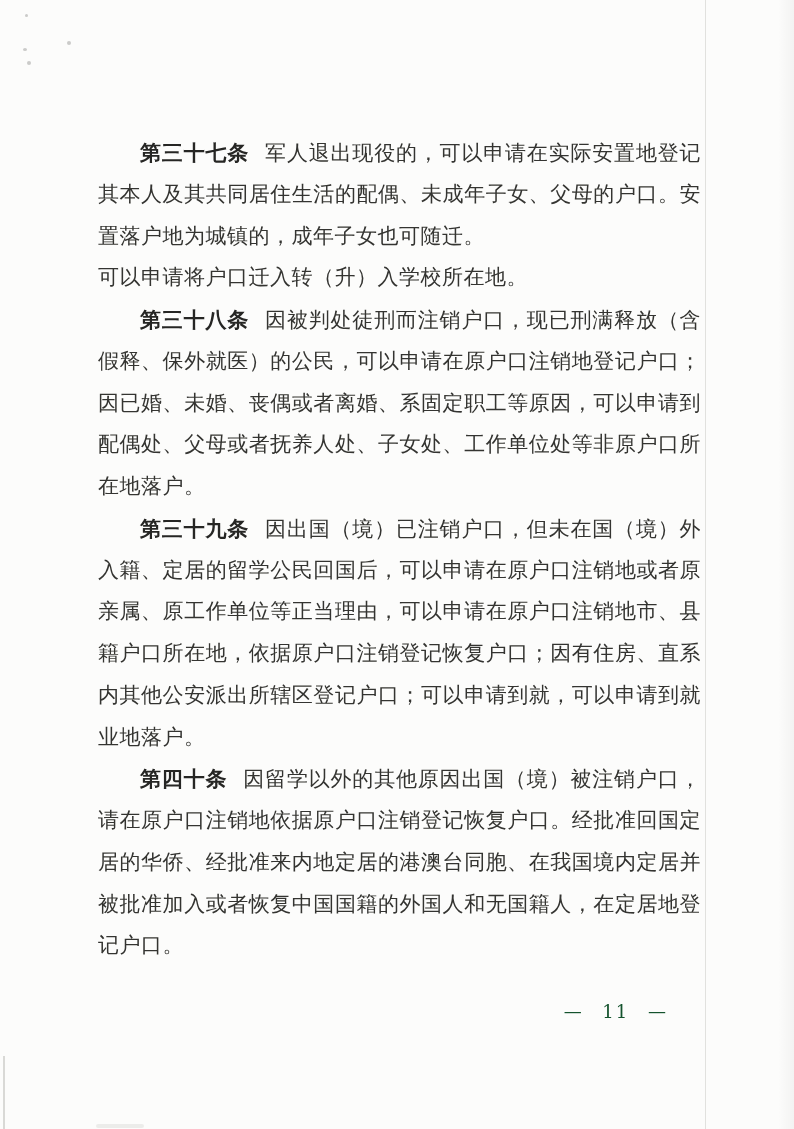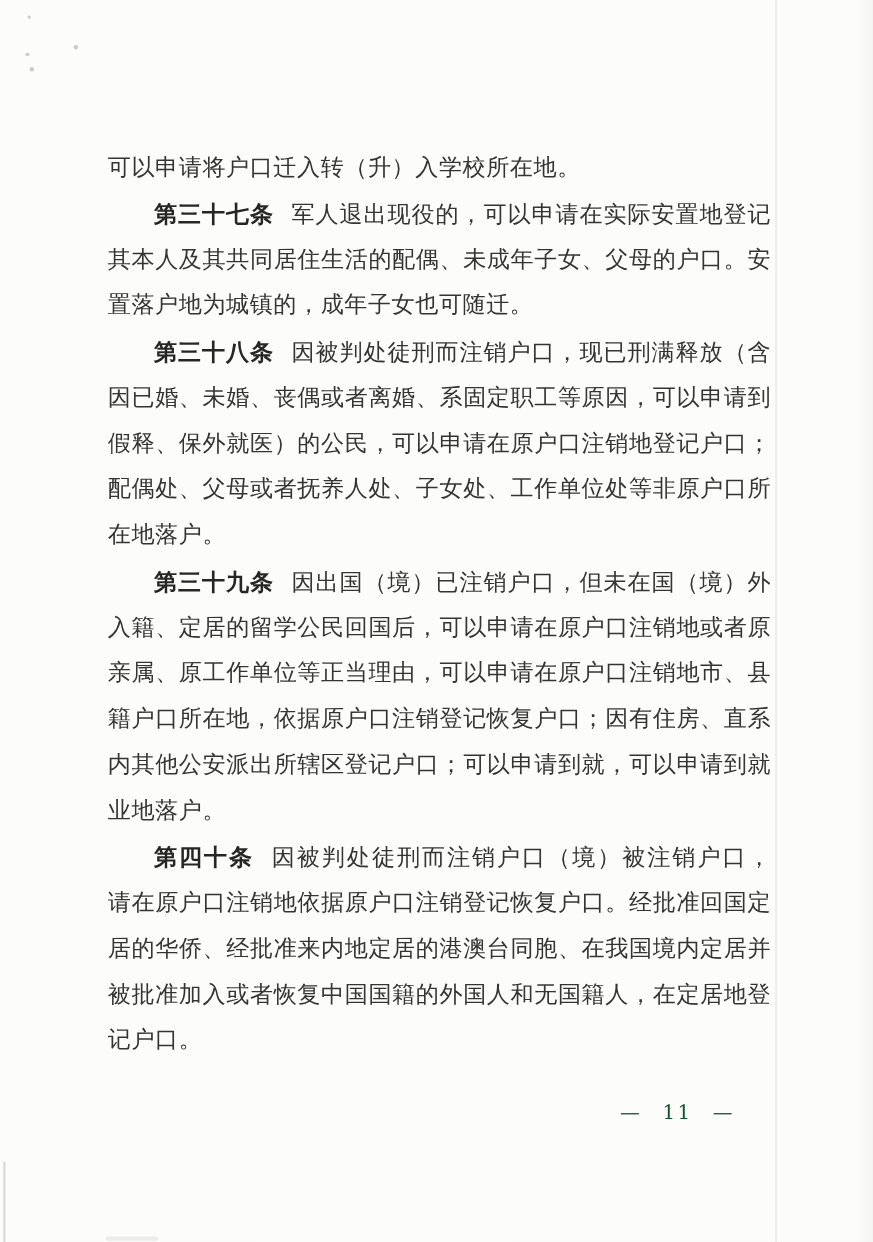--- a/index.html
+++ b/index.html
@@ -85,44 +85,44 @@
   <div class="scan-vline"></div>
   <div class="scan-left-edge"></div>
   <div class="speck s1"></div>
   <div class="speck s2"></div>
   <div class="speck s3"></div>
   <div class="speck s4"></div>
   <div class="smudge"></div>
 
   <div class="text-body" id="text-body">
       <div>
-        <div class="tline"><span>可以申请将户口迁入转（升）入学校所在地。</span></div>
-      </div>
-      <div>
         <div class="tline justify indent"><span class="article-no">第三十七条</span><span>军人退出现役的，可以申请在实际安置地登记</span></div>
         <div class="tline justify"><span>其本人及其共同居住生活的配偶、未成年子女、父母的户口。安</span></div>
         <div class="tline"><span>置落户地为城镇的，成年子女也可随迁。</span></div>
       </div>
       <div>
+        <div class="tline"><span>可以申请将户口迁入转（升）入学校所在地。</span></div>
+      </div>
+      <div>
         <div class="tline justify indent"><span class="article-no">第三十八条</span><span>因被判处徒刑而注销户口，现已刑满释放（含</span></div>
+        <div class="tline justify"><span>假释、保外就医）的公民，可以申请在原户口注销地登记户口；</span></div>
         <div class="tline justify"><span>因已婚、未婚、丧偶或者离婚、系固定职工等原因，可以申请到</span></div>
-        <div class="tline justify"><span>假释、保外就医）的公民，可以申请在原户口注销地登记户口；</span></div>
         <div class="tline justify"><span>配偶处、父母或者抚养人处、子女处、工作单位处等非原户口所</span></div>
         <div class="tline"><span>在地落户。</span></div>
       </div>
       <div>
         <div class="tline justify indent"><span class="article-no">第三十九条</span><span>因出国（境）已注销户口，但未在国（境）外</span></div>
         <div class="tline justify"><span>入籍、定居的留学公民回国后，可以申请在原户口注销地或者原</span></div>
         <div class="tline justify"><span>亲属、原工作单位等正当理由，可以申请在原户口注销地市、县</span></div>
         <div class="tline justify"><span>籍户口所在地，依据原户口注销登记恢复户口；因有住房、直系</span></div>
         <div class="tline justify"><span>内其他公安派出所辖区登记户口；可以申请到就，可以申请到就</span></div>
         <div class="tline"><span>业地落户。</span></div>
       </div>
       <div>
-        <div class="tline justify indent"><span class="article-no">第四十条</span><span>因被判处徒刑而注销户口（境）被注销户口，</span></div>
+        <div class="tline justify indent"><span class="article-no">第四十条</span><span>因留学以外的其他原因出国（境）被注销户口，</span></div>
         <div class="tline justify"><span>请在原户口注销地依据原户口注销登记恢复户口。经批准回国定</span></div>
         <div class="tline justify"><span>居的华侨、经批准来内地定居的港澳台同胞、在我国境内定居并</span></div>
         <div class="tline justify"><span>被批准加入或者恢复中国国籍的外国人和无国籍人，在定居地登</span></div>
         <div class="tline"><span>记户口。</span></div>
       </div>
     </div>
 
   <div class="footer">— 11 —</div>
 </div>
 

